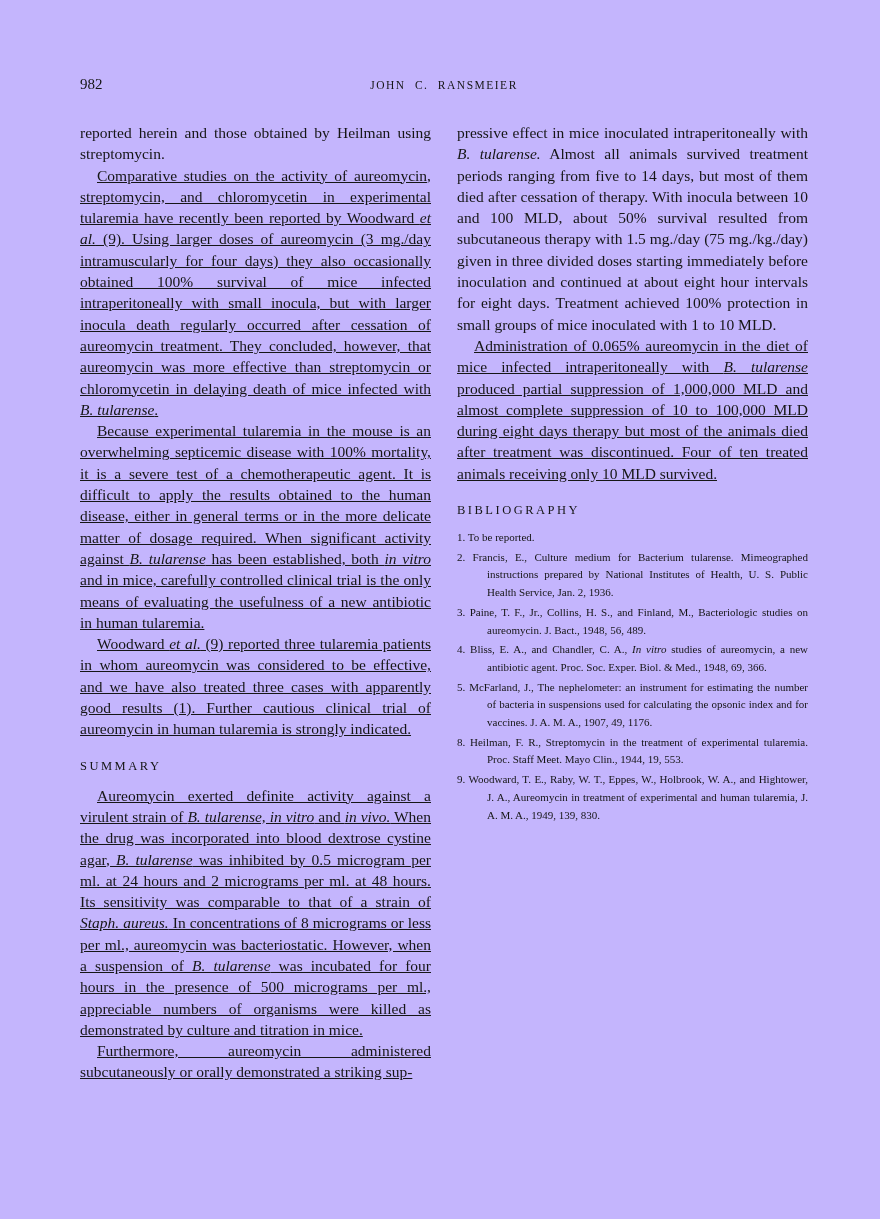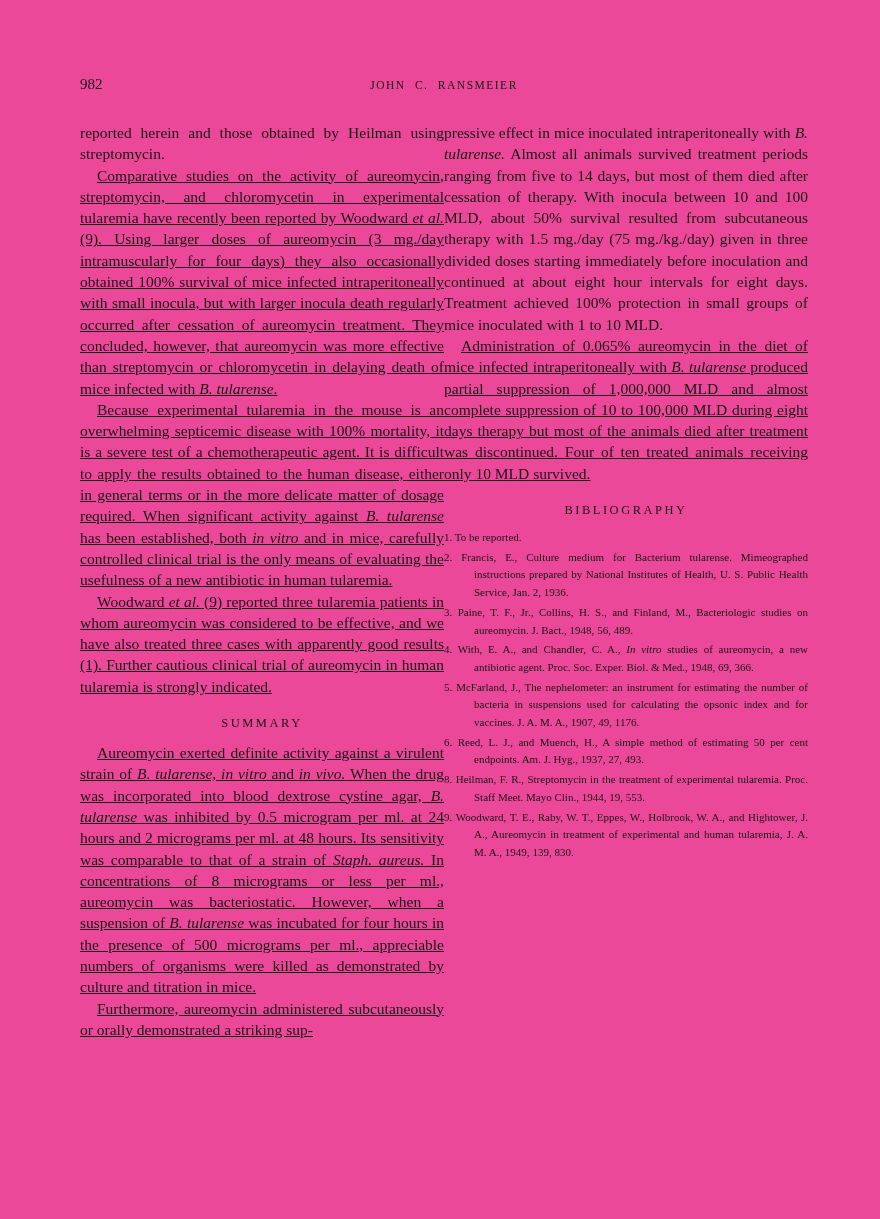--- a/index.html
+++ b/index.html
@@ -2,42 +2,42 @@
 <html lang="en"><head>
 <meta charset="utf-8">
 <style>
   * { margin: 0; padding: 0; box-sizing: border-box; }
   html, body { background: #e9e7e0; }
   .page {
     position: relative;
     width: 880px;
     height: 1219px;
     margin: 0 auto;
-    background: #ec4899;
+    background: #c4b5fd;
     color: #161616;
     font-family: "Liberation Serif", "DejaVu Serif", serif;
     padding: 76px 72px 36px 80px;
     overflow: hidden;
   }
   .page-header { position: relative; height: 22px; margin-bottom: 24px; }
   .page-number { position: absolute; left: 0; top: 0; font-size: 15px; }
   .running-head {
     position: absolute; left: 0; right: 0; top: 3px;
     text-align: center; font-size: 11.5px; letter-spacing: 1.5px; word-spacing: 5px;
   }
-  .columns { display: flex; align-items: flex-start; }
+  .columns { display: flex; gap: 26px; align-items: flex-start; }
   .column { flex: 1 1 0; min-width: 0; }
   .para {
     font-size: 15.5px; line-height: 21.3px;
     text-align: justify;
     hyphens: auto; -webkit-hyphens: auto;
   }
   .para.indent { text-indent: 17px; text-decoration: underline; }
   .sec-heading {
-    text-align: center; font-size: 12.5px; letter-spacing: 2.5px;
+    text-align: left; font-size: 12.5px; letter-spacing: 2.5px;
     margin: 19px 0 11px 0;
   }
   .reference {
     font-size: 11px; line-height: 17.7px;
     text-align: justify;
     padding-left: 30px; text-indent: -30px;
     margin-bottom: 2px;
     hyphens: auto; -webkit-hyphens: auto;
   }
   .italic { font-style: italic; margin-top: 20px; }
@@ -62,20 +62,19 @@
         <p class="para indent"><span>Aureomycin exerted definite activity against a virulent strain of </span><span class="italic">B. tularense, in vitro</span><span> and </span><span class="italic">in vivo.</span><span>  When the drug was incorporated into blood dextrose cystine agar, </span><span class="italic">B. tularense</span><span> was inhibited by 0.5 microgram per ml. at 24 hours and 2 micrograms per ml. at 48 hours.  Its sensitivity was comparable to that of a strain of </span><span class="italic">Staph. aureus.</span><span>  In concentrations of 8 micrograms or less per ml., aureomycin was bacteriostatic.  However, when a suspension of </span><span class="italic">B. tularense</span><span> was incubated for four hours in the presence of 500 micrograms per ml., appreciable numbers of organisms were killed as demonstrated by culture and titration in mice.</span></p>
         <p class="para indent"><span>Furthermore, aureomycin administered subcutaneously or orally demonstrated a striking sup-</span></p>
       </div>
     <div class="column">
         <p class="para"><span>pressive effect in mice inoculated intraperitoneally with </span><span class="italic">B. tularense.</span><span>  Almost all animals survived treatment periods ranging from five to 14 days, but most of them died after cessation of therapy.  With inocula between 10 and 100 MLD, about 50% survival resulted from subcutaneous therapy with 1.5 mg./day (75 mg./kg./day) given in three divided doses starting immediately before inoculation and continued at about eight hour intervals for eight days.  Treatment achieved 100% protection in small groups of mice inoculated with 1 to 10 MLD.</span></p>
         <p class="para indent"><span>Administration of 0.065% aureomycin in the diet of mice infected intraperitoneally with </span><span class="italic">B. tularense</span><span> produced partial suppression of 1,000,000 MLD and almost complete suppression of 10 to 100,000 MLD during eight days therapy but most of the animals died after treatment was discontinued.  Four of ten treated animals receiving only 10 MLD survived.</span></p>
         <div class="sec-heading">BIBLIOGRAPHY</div>
         <p class="reference"><span class="ref-num">1. </span><span>To be reported.</span></p>
         <p class="reference"><span class="ref-num">2. </span><span>Francis, E., Culture medium for Bacterium tularense. Mimeographed instructions prepared by National Institutes of Health, U. S. Public Health Service, Jan. 2, 1936.</span></p>
         <p class="reference"><span class="ref-num">3. </span><span>Paine, T. F., Jr., Collins, H. S., and Finland, M., Bacteriologic studies on aureomycin.  J. Bact., 1948, </span><span class="bold">56</span><span>, 489.</span></p>
-        <p class="reference"><span class="ref-num">4. </span><span>With, E. A., and Chandler, C. A., </span><span class="italic">In vitro</span><span> studies of aureomycin, a new antibiotic agent.  Proc. Soc. Exper. Biol. &amp; Med., 1948, </span><span class="bold">69</span><span>, 366.</span></p>
+        <p class="reference"><span class="ref-num">4. </span><span>Bliss, E. A., and Chandler, C. A., </span><span class="italic">In vitro</span><span> studies of aureomycin, a new antibiotic agent.  Proc. Soc. Exper. Biol. &amp; Med., 1948, </span><span class="bold">69</span><span>, 366.</span></p>
         <p class="reference"><span class="ref-num">5. </span><span>McFarland, J., The nephelometer: an instrument for estimating the number of bacteria in suspensions used for calculating the opsonic index and for vaccines.  J. A. M. A., 1907, </span><span class="bold">49</span><span>, 1176.</span></p>
-        <p class="reference"><span class="ref-num">6. </span><span>Reed, L. J., and Muench, H., A simple method of estimating 50 per cent endpoints.  Am. J. Hyg., 1937, </span><span class="bold">27</span><span>, 493.</span></p>
         <p class="reference"><span class="ref-num">8. </span><span>Heilman, F. R., Streptomycin in the treatment of experimental tularemia.  Proc. Staff Meet. Mayo Clin., 1944, </span><span class="bold">19</span><span>, 553.</span></p>
         <p class="reference"><span class="ref-num">9. </span><span>Woodward, T. E., Raby, W. T., Eppes, W., Holbrook, W. A., and Hightower, J. A., Aureomycin in treatment of experimental and human tularemia, J. A. M. A., 1949, </span><span class="bold">139</span><span>, 830.</span></p>
       </div>
   </div>
 </div>
 
 </body></html>

